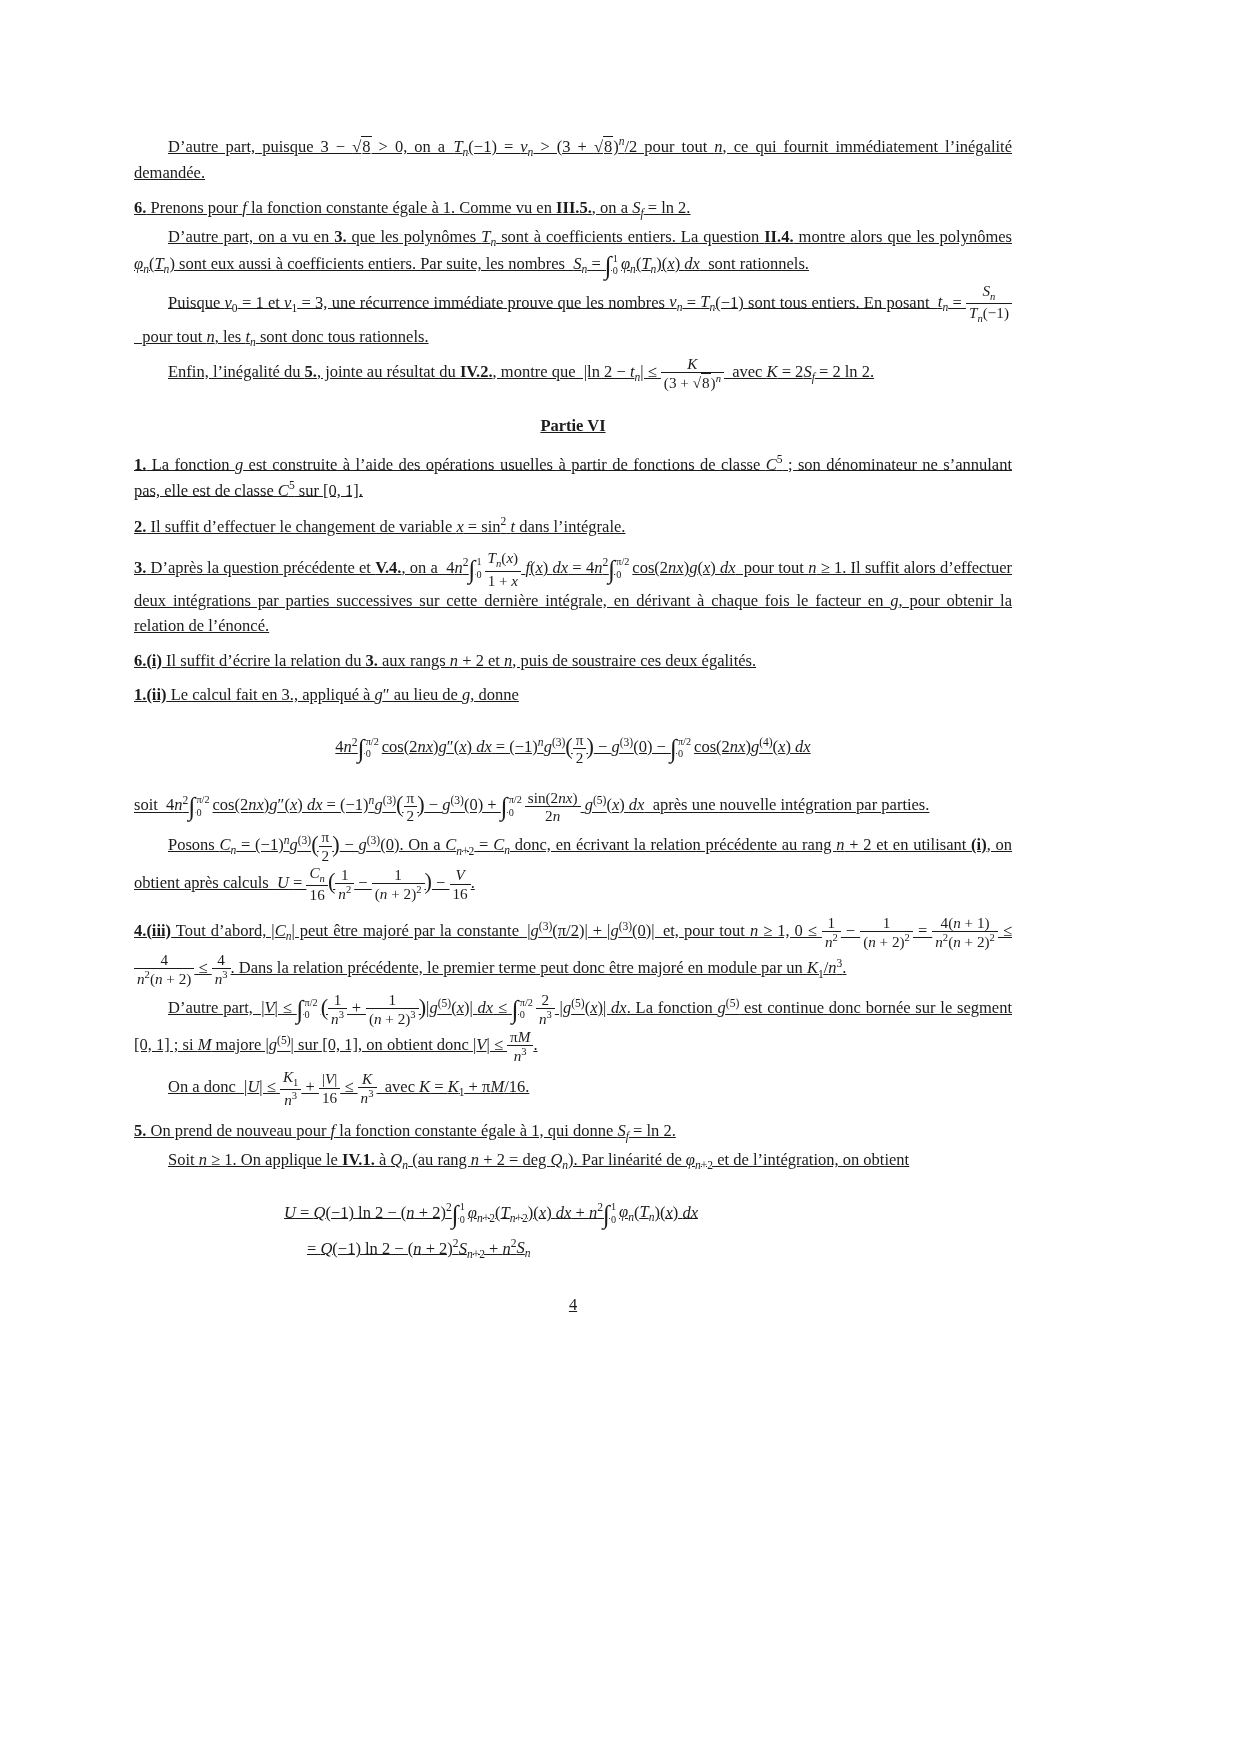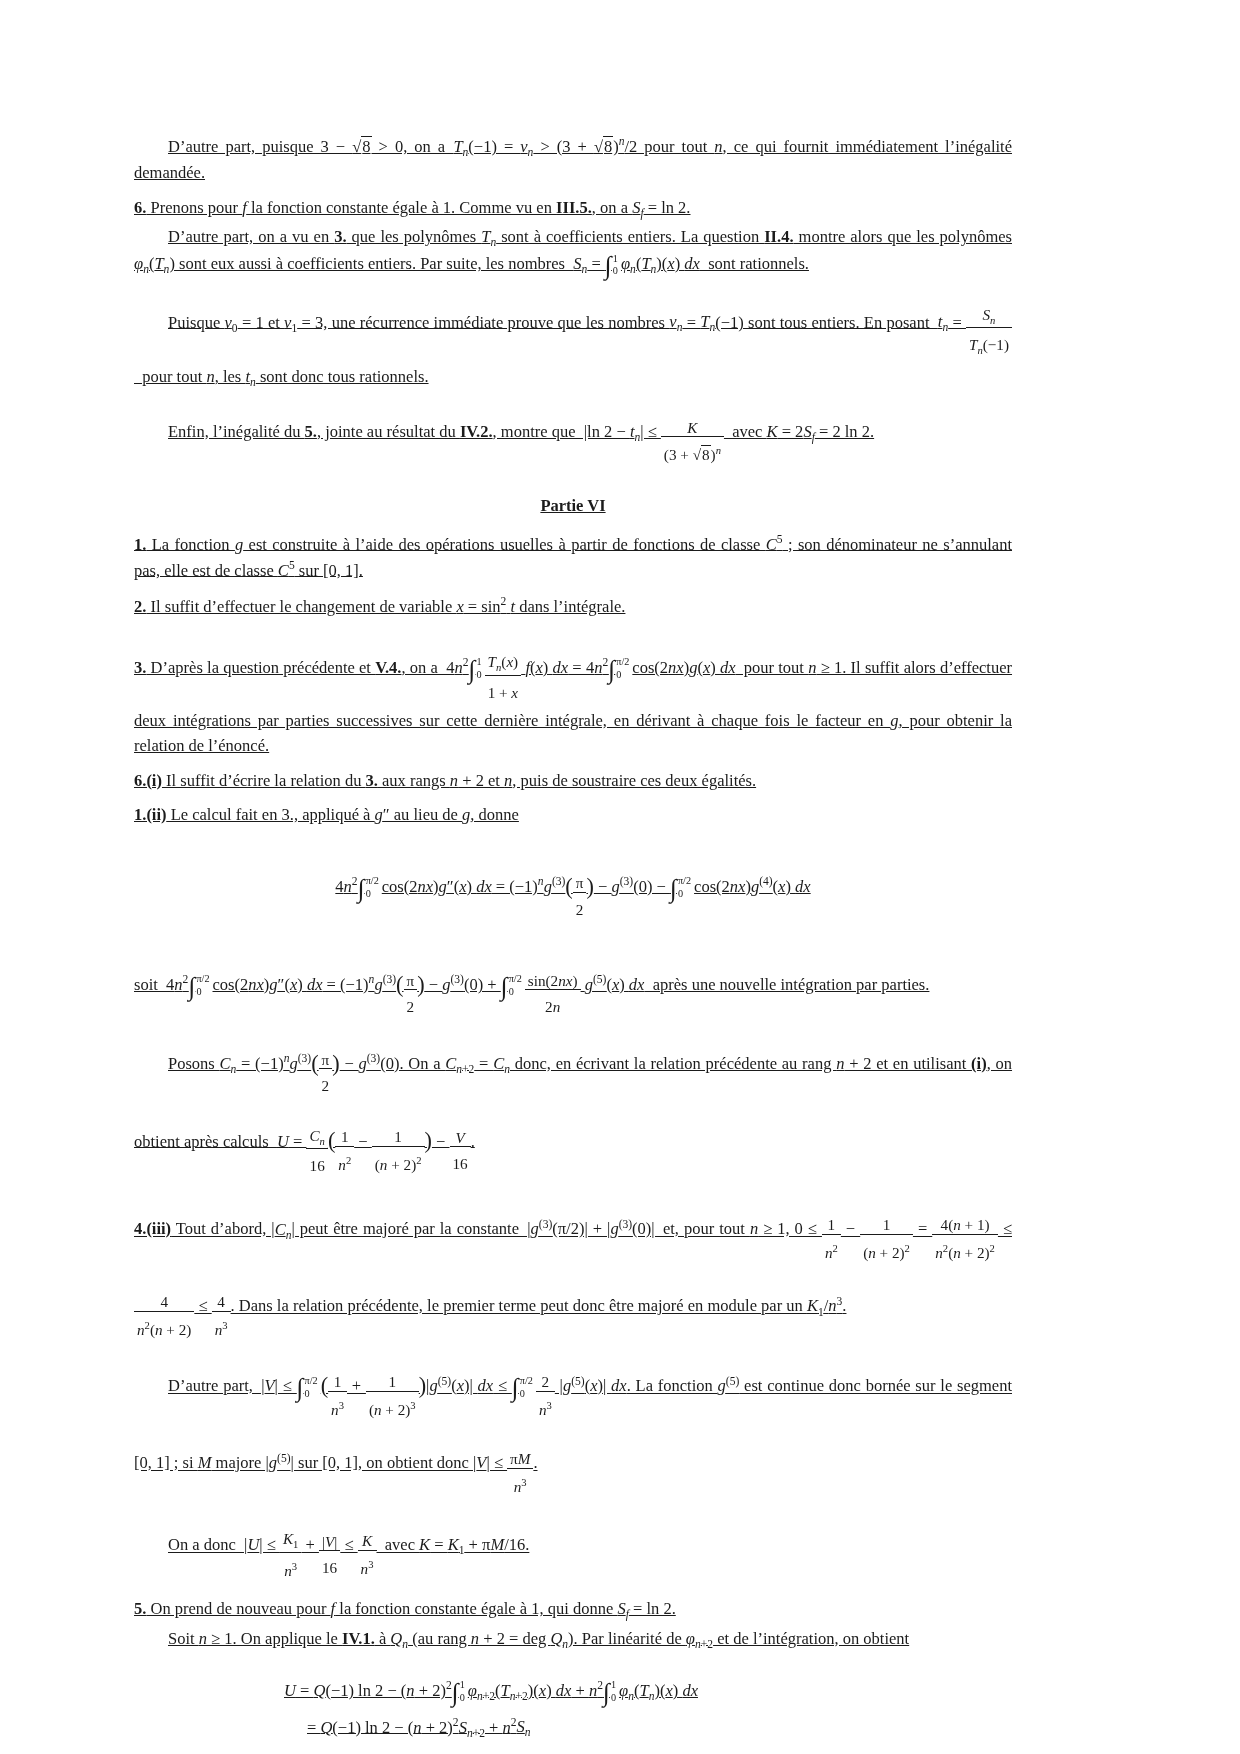--- a/index.html
+++ b/index.html
@@ -12,23 +12,23 @@
   .item{margin-top:10px;}
   .heading{text-align:center;font-weight:bold;margin:22px 0 12px;}
   .disp{text-align:center;margin:22px 0;}
   .dispL1{margin:24px 0 0 150px;text-align:left;}
   .dispL2{margin:8px 0 0 173px;text-align:left;}
   .pageno{margin-top:30px;text-align:center;}
   
   i{font-style:italic;}
   sup,sub{font-size:0.7em;}
   .frac{display:inline-block;vertical-align:middle;text-align:center;
-        line-height:1.15;font-size:0.92em;text-indent:0;margin-top:24px;}
+        line-height:1.15;font-size:0.92em;text-indent:0;}
   .frac .n{display:block;padding:0 3px;}
-  .frac .d{display:block;border-top:1px solid #1b1b1b;padding:8px 3px;}
+  .frac .d{display:block;border-top:1px solid #1b1b1b;padding:0 3px;}
   .ints{font-style:normal;font-size:1.55em;vertical-align:-0.2em;line-height:1;}
   .ilims{display:inline-flex;flex-direction:column;align-items:flex-start;
          font-size:0.62em;line-height:1.25;vertical-align:middle;
          margin:0 3px 0 1px;text-indent:0;}
   .sqrt{white-space:nowrap;}
   .sqrt .rad{border-top:1px solid #1b1b1b;padding:0 1px;}
   .bp{font-size:1.35em;vertical-align:-0.08em;}
 </style>
 </head>
 <body>

